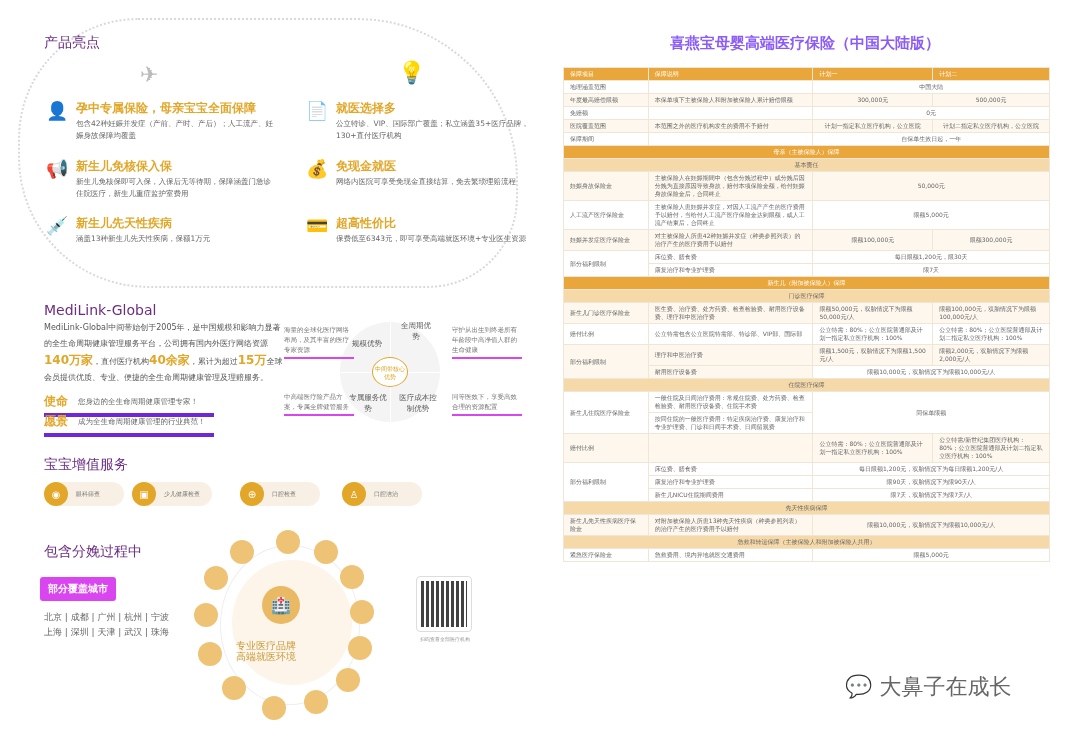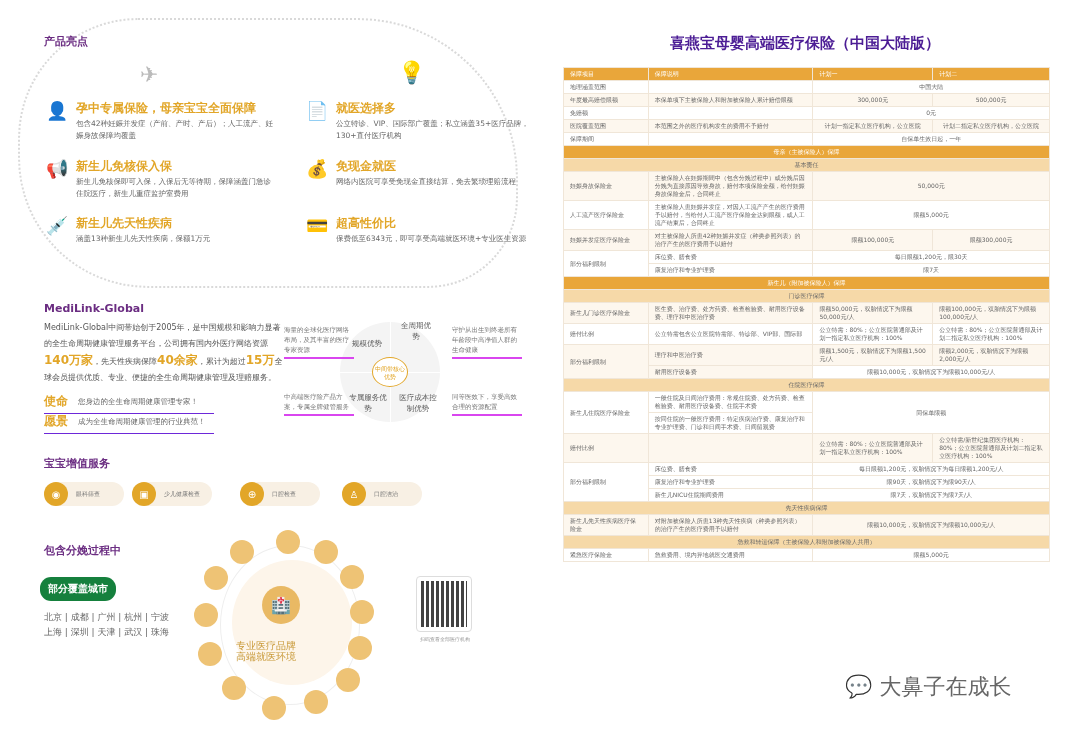--- a/index.html
+++ b/index.html
@@ -1,43 +1,43 @@
 <!DOCTYPE html>
 <html><head>
 <meta charset="utf-8">
 <style>
 *{box-sizing:border-box;margin:0;padding:0}
 body{width:1080px;height:738px;background:#fff;font-family:"DejaVu Sans","Liberation Sans",sans-serif;color:#555;position:relative;overflow:hidden}
 .abs{position:absolute}
-.sec-title{font-size:11px;font-weight:bold;color:#6b2d82}
+.sec-title{font-size:14px;font-weight:normal;color:#6b2d82}
 .cloud{position:absolute;left:18px;top:18px;width:500px;height:270px;border:2px dotted #d9d9d9;border-radius:120px 160px 90px 130px}
 .feat{position:absolute;width:230px}
 .feat .ic{position:absolute;left:0;top:0;width:22px;height:22px;color:#e2a628;font-size:18px;line-height:22px;text-align:center}
 .feat .h{position:absolute;left:30px;top:0;font-size:12px;font-weight:bold;color:#e2a628;white-space:nowrap}
 .feat .d{position:absolute;left:30px;top:18px;font-size:7.5px;line-height:12px;color:#666;width:200px}
 .ml-p{font-size:8px;line-height:16px;color:#555;width:240px}
 .ml-p b{color:#e2a628;font-size:12px}
-.mission{display:flex;align-items:center;gap:10px;font-size:7.5px;color:#666;border-bottom:1px solid #6d28d9;padding:3px 0;width:170px}
+.mission{display:flex;align-items:center;gap:10px;font-size:7.5px;color:#666;border-bottom:4px solid #6d28d9;padding:3px 0;width:170px}
 .mission .k{font-size:12px;font-weight:bold;color:#e2a628}
 .adv-circle{position:absolute;left:340px;top:322px;width:100px;height:100px;border-radius:50%;background:#f4f4f4}
 .adv-txt{position:absolute;font-size:7.5px;line-height:11px;color:#555;text-align:center}
 .adv-side{position:absolute;font-size:6.5px;line-height:10px;color:#777;width:70px;border-bottom:2px solid #d946ef;padding-bottom:2px}
 .svc{position:absolute;top:482px;height:24px;width:80px;border-radius:12px;background:#f8f0e4;display:flex;align-items:center}
 .svc .ci{width:24px;height:24px;border-radius:50%;background:#e2a628;color:#fff;font-size:10px;display:flex;align-items:center;justify-content:center}
 .svc .t{font-size:6px;color:#777;margin-left:8px}
-.city-btn{position:absolute;left:40px;top:577px;width:76px;height:24px;border-radius:11px;background:#15803d;color:#fff;font-size:10px;font-weight:bold;display:flex;align-items:center;justify-content:center}
+.city-btn{position:absolute;left:40px;top:577px;width:76px;height:24px;border-radius:3px;background:#d946ef;color:#fff;font-size:10px;font-weight:bold;display:flex;align-items:center;justify-content:center}
 .cities{position:absolute;left:44px;top:610px;font-size:9px;line-height:15px;color:#666}
 .ring{position:absolute;left:220px;top:545px;width:140px;height:160px;border-radius:50%;border:1px solid #eee}
 .inner{position:absolute;left:232px;top:560px;width:120px;height:125px;border-radius:50%;background:#fdf5ea}
 .hub{position:absolute;left:262px;top:586px;width:38px;height:38px;border-radius:50%;background:#e9b964;color:#fff;font-size:16px;display:flex;align-items:center;justify-content:center}
 .bub{position:absolute;width:24px;height:24px;border-radius:50%;background:#eec375;font-size:5px;color:#fff;display:flex;align-items:center;justify-content:center;text-align:center;line-height:6px}
 .qr{position:absolute;left:416px;top:576px;width:56px;height:56px;border:1px solid #ddd;border-radius:4px;padding:4px;background:#fff}
 .qr-grid{width:100%;height:100%;background:repeating-linear-gradient(90deg,#222 0 3px,#fff 3px 5px),#222;opacity:.85}
 
-.r-title{position:absolute;left:560px;top:34px;width:490px;text-align:center;font-size:15px;font-weight:bold;color:#4c1d95}
+.r-title{position:absolute;left:560px;top:34px;width:490px;text-align:center;font-size:15px;font-weight:bold;color:#8b5cf6}
 table{position:absolute;left:563px;top:67px;width:487px;border-collapse:collapse;font-size:6px;color:#666}
 td,th{border:1px solid #f0e6d8;padding:2px 6px;vertical-align:middle;line-height:8px}
 th{background:#e9a63a;color:#fff;text-align:left;font-weight:normal;height:12px}
 tr.band td{background:#e9a63a;color:#fff;text-align:center;height:12px}
 tr.sub td{background:#f6d9a8;color:#666;text-align:center;height:12px}
 tr.alt td{background:#fdf7ee}
 .c{text-align:center}
 .wm{position:absolute;left:845px;top:672px;font-size:22px;color:#404040;opacity:.8;white-space:nowrap}
 </style>
 </head>
@@ -73,21 +73,21 @@
  <span class="h">免现金就医</span>
  <span class="d">网络内医院可享受免现金直接结算，免去繁琐理赔流程</span>
 </div>
 <div class="feat" style="left:306px;top:215px">
  <span class="ic">💳</span>
  <span class="h">超高性价比</span>
  <span class="d">保费低至6343元，即可享受高端就医环境+专业医生资源</span>
 </div>
 
 <div class="abs sec-title" style="left:44px;top:302px">MediLink-Global</div>
-<div class="abs ml-p" style="left:44px;top:320px"><span>MediLink-Global中间带始创于2005年，是中国规模和影响力显著的全生命周期健康管理服务平台，公司拥有国内外医疗网络资源</span><b>140万家</b><span>，先天性疾病保障</span><b>40余家</b><span>，累计为超过</span><b>15万</b><span>全球会员提供优质、专业、便捷的全生命周期健康管理及理赔服务。</span></div>
+<div class="abs ml-p" style="left:44px;top:320px"><span>MediLink-Global中间带始创于2005年，是中国规模和影响力显著的全生命周期健康管理服务平台，公司拥有国内外医疗网络资源</span><b>140万家</b><span>，直付医疗机构</span><b>40余家</b><span>，累计为超过</span><b>15万</b><span>全球会员提供优质、专业、便捷的全生命周期健康管理及理赔服务。</span></div>
 <div class="abs mission" style="left:44px;top:390px">
     <span class="k">使命</span>
     <span>您身边的全生命周期健康管理专家！</span>
   </div>
 <div class="abs mission" style="left:44px;top:410px">
     <span class="k">愿景</span>
     <span>成为全生命周期健康管理的行业典范！</span>
   </div>
 
 <div class="adv-circle"></div>

